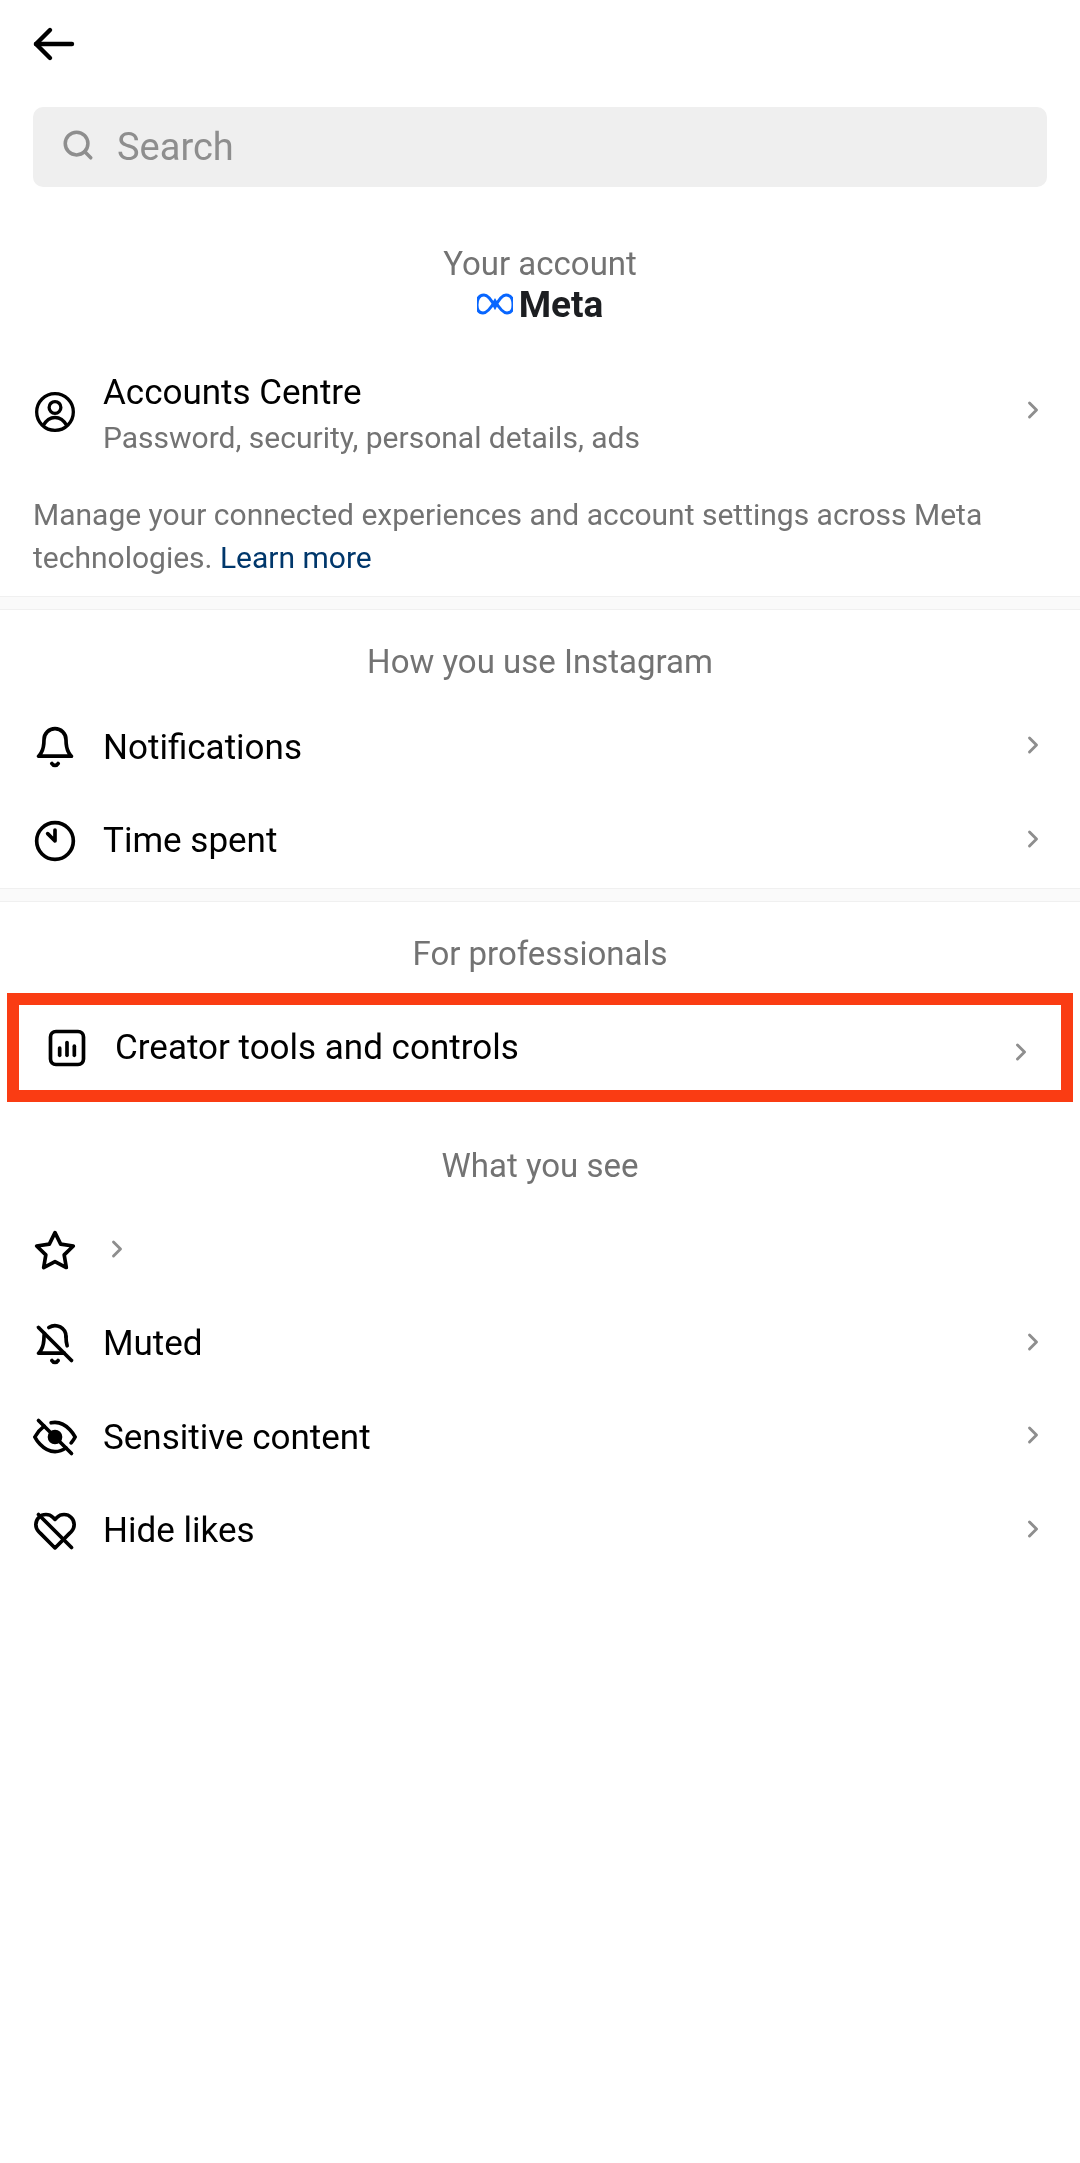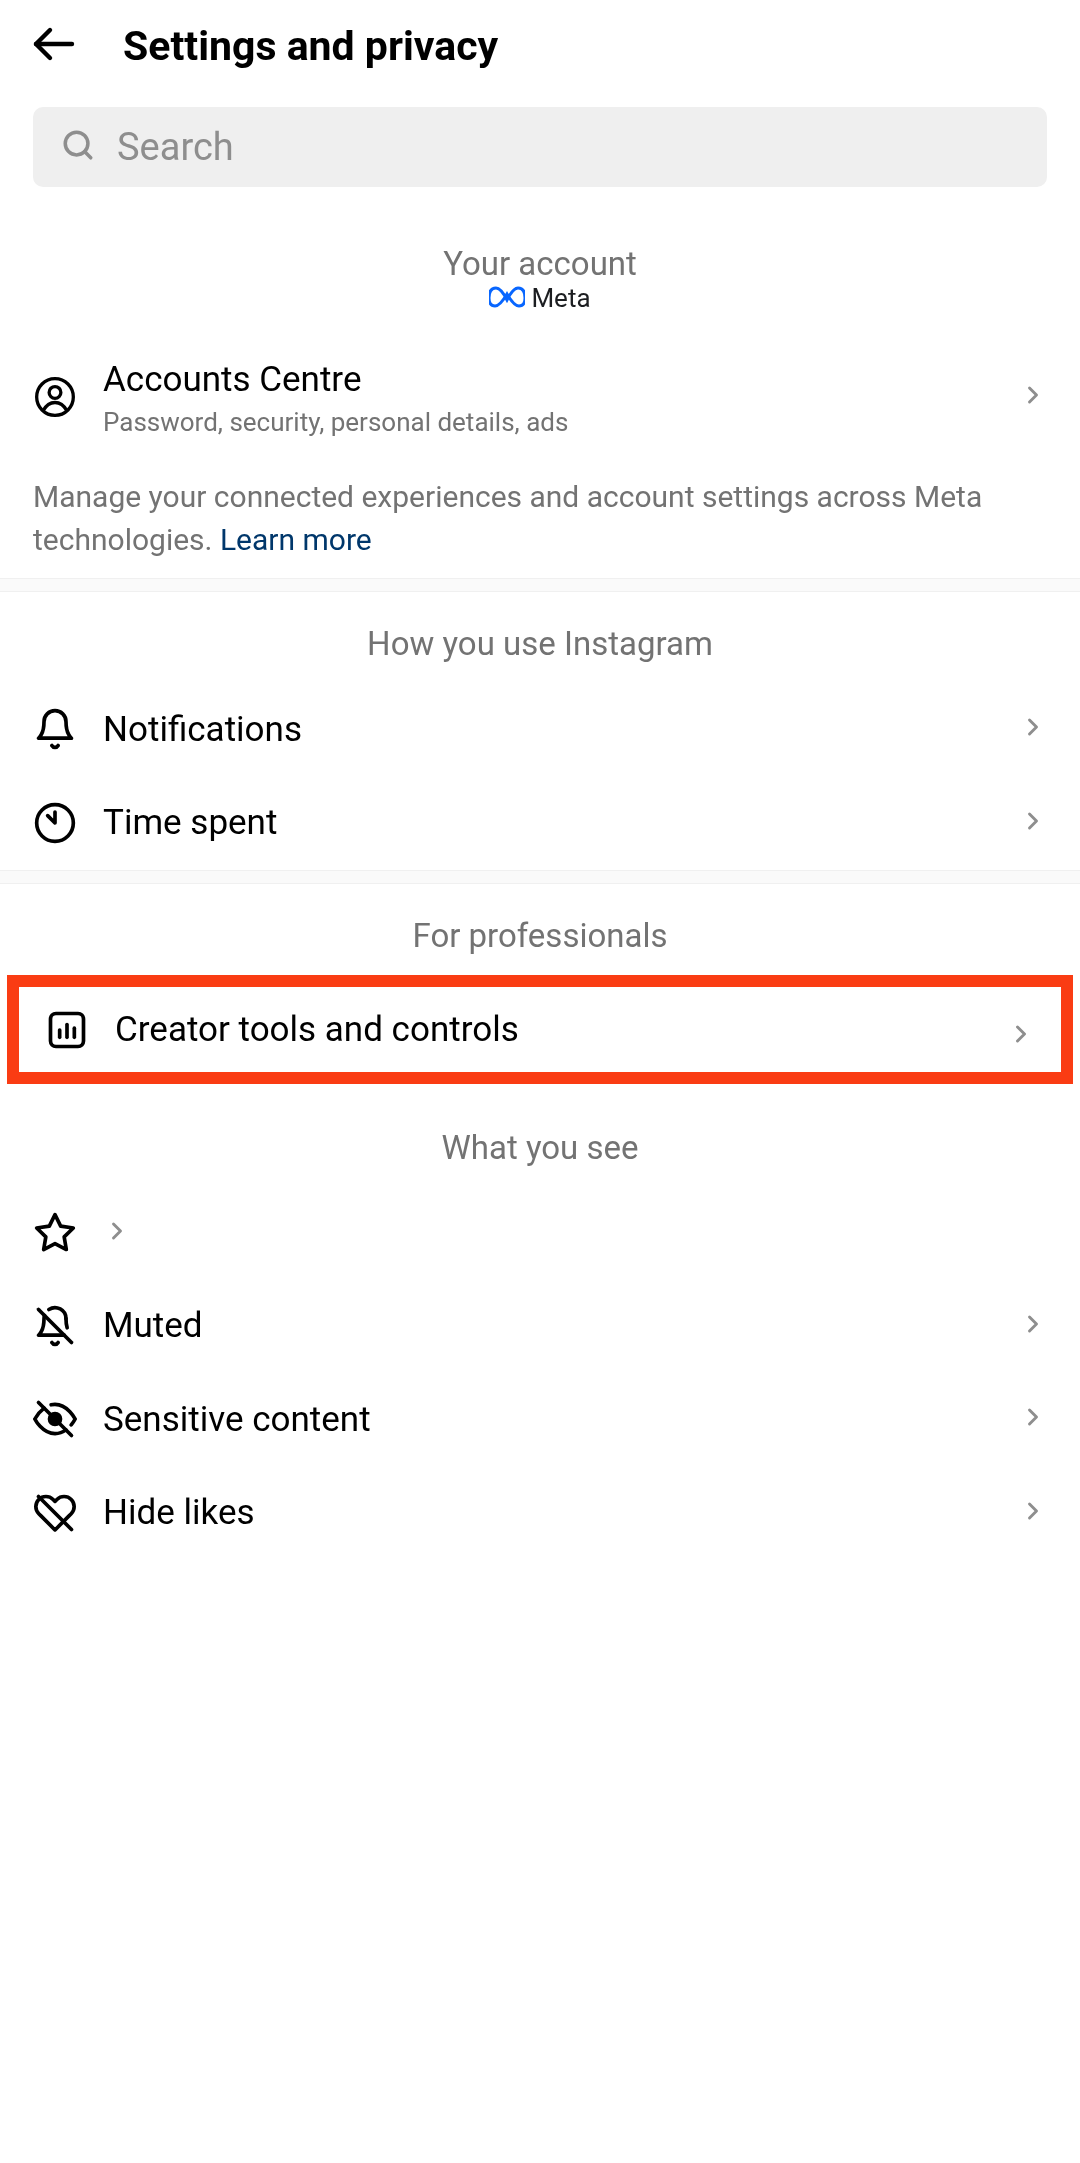--- a/index.html
+++ b/index.html
@@ -68,22 +68,22 @@
     .meta-badge {
       display: flex;
       align-items: center;
       gap: 6px;
     }
     .meta-badge svg {
       width: 36px;
       height: 24px;
     }
     .meta-text {
-      font-size: 26px;
-      font-weight: 400;
+      font-size: 37px;
+      font-weight: 700;
       color: #1c1e21;
     }
     .list-item {
       display: flex;
       align-items: center;
       padding: 24px 33px;
       gap: 26px;
     }
     .list-item-icon {
       width: 44px;
@@ -100,21 +100,21 @@
     .list-item-content {
       flex: 1;
     }
     .list-item-title {
       font-size: 35px;
       font-weight: 400;
       color: #000000;
       line-height: 1.3;
     }
     .list-item-subtitle {
-      font-size: 26px;
+      font-size: 30px;
       color: #737373;
       margin-top: 4px;
     }
     .chevron svg {
       width: 28px;
       height: 28px;
     }
     .info-text {
       padding: 14px 33px 16px;
       font-size: 30px;
@@ -142,21 +142,20 @@
 </head>
 <body>
 
 <div class="header">
   <div class="back-icon">
     <svg viewBox="0 0 24 24" fill="none" stroke="#000" stroke-width="2.2" stroke-linecap="round" stroke-linejoin="round">
       <line x1="21" y1="12" x2="3" y2="12"></line>
       <polyline points="10 19 3 12 10 5"></polyline>
     </svg>
   </div>
-  <div class="header-title">Settings and privacy</div>
 </div>
 
 <div class="search-container">
   <div class="search-box">
     <div class="search-icon">
       <svg viewBox="0 0 24 24" fill="none" stroke="#8e8e8e" stroke-width="2.5" stroke-linecap="round">
         <circle cx="11" cy="11" r="8"></circle>
         <line x1="21" y1="21" x2="16.65" y2="16.65"></line>
       </svg>
     </div>

